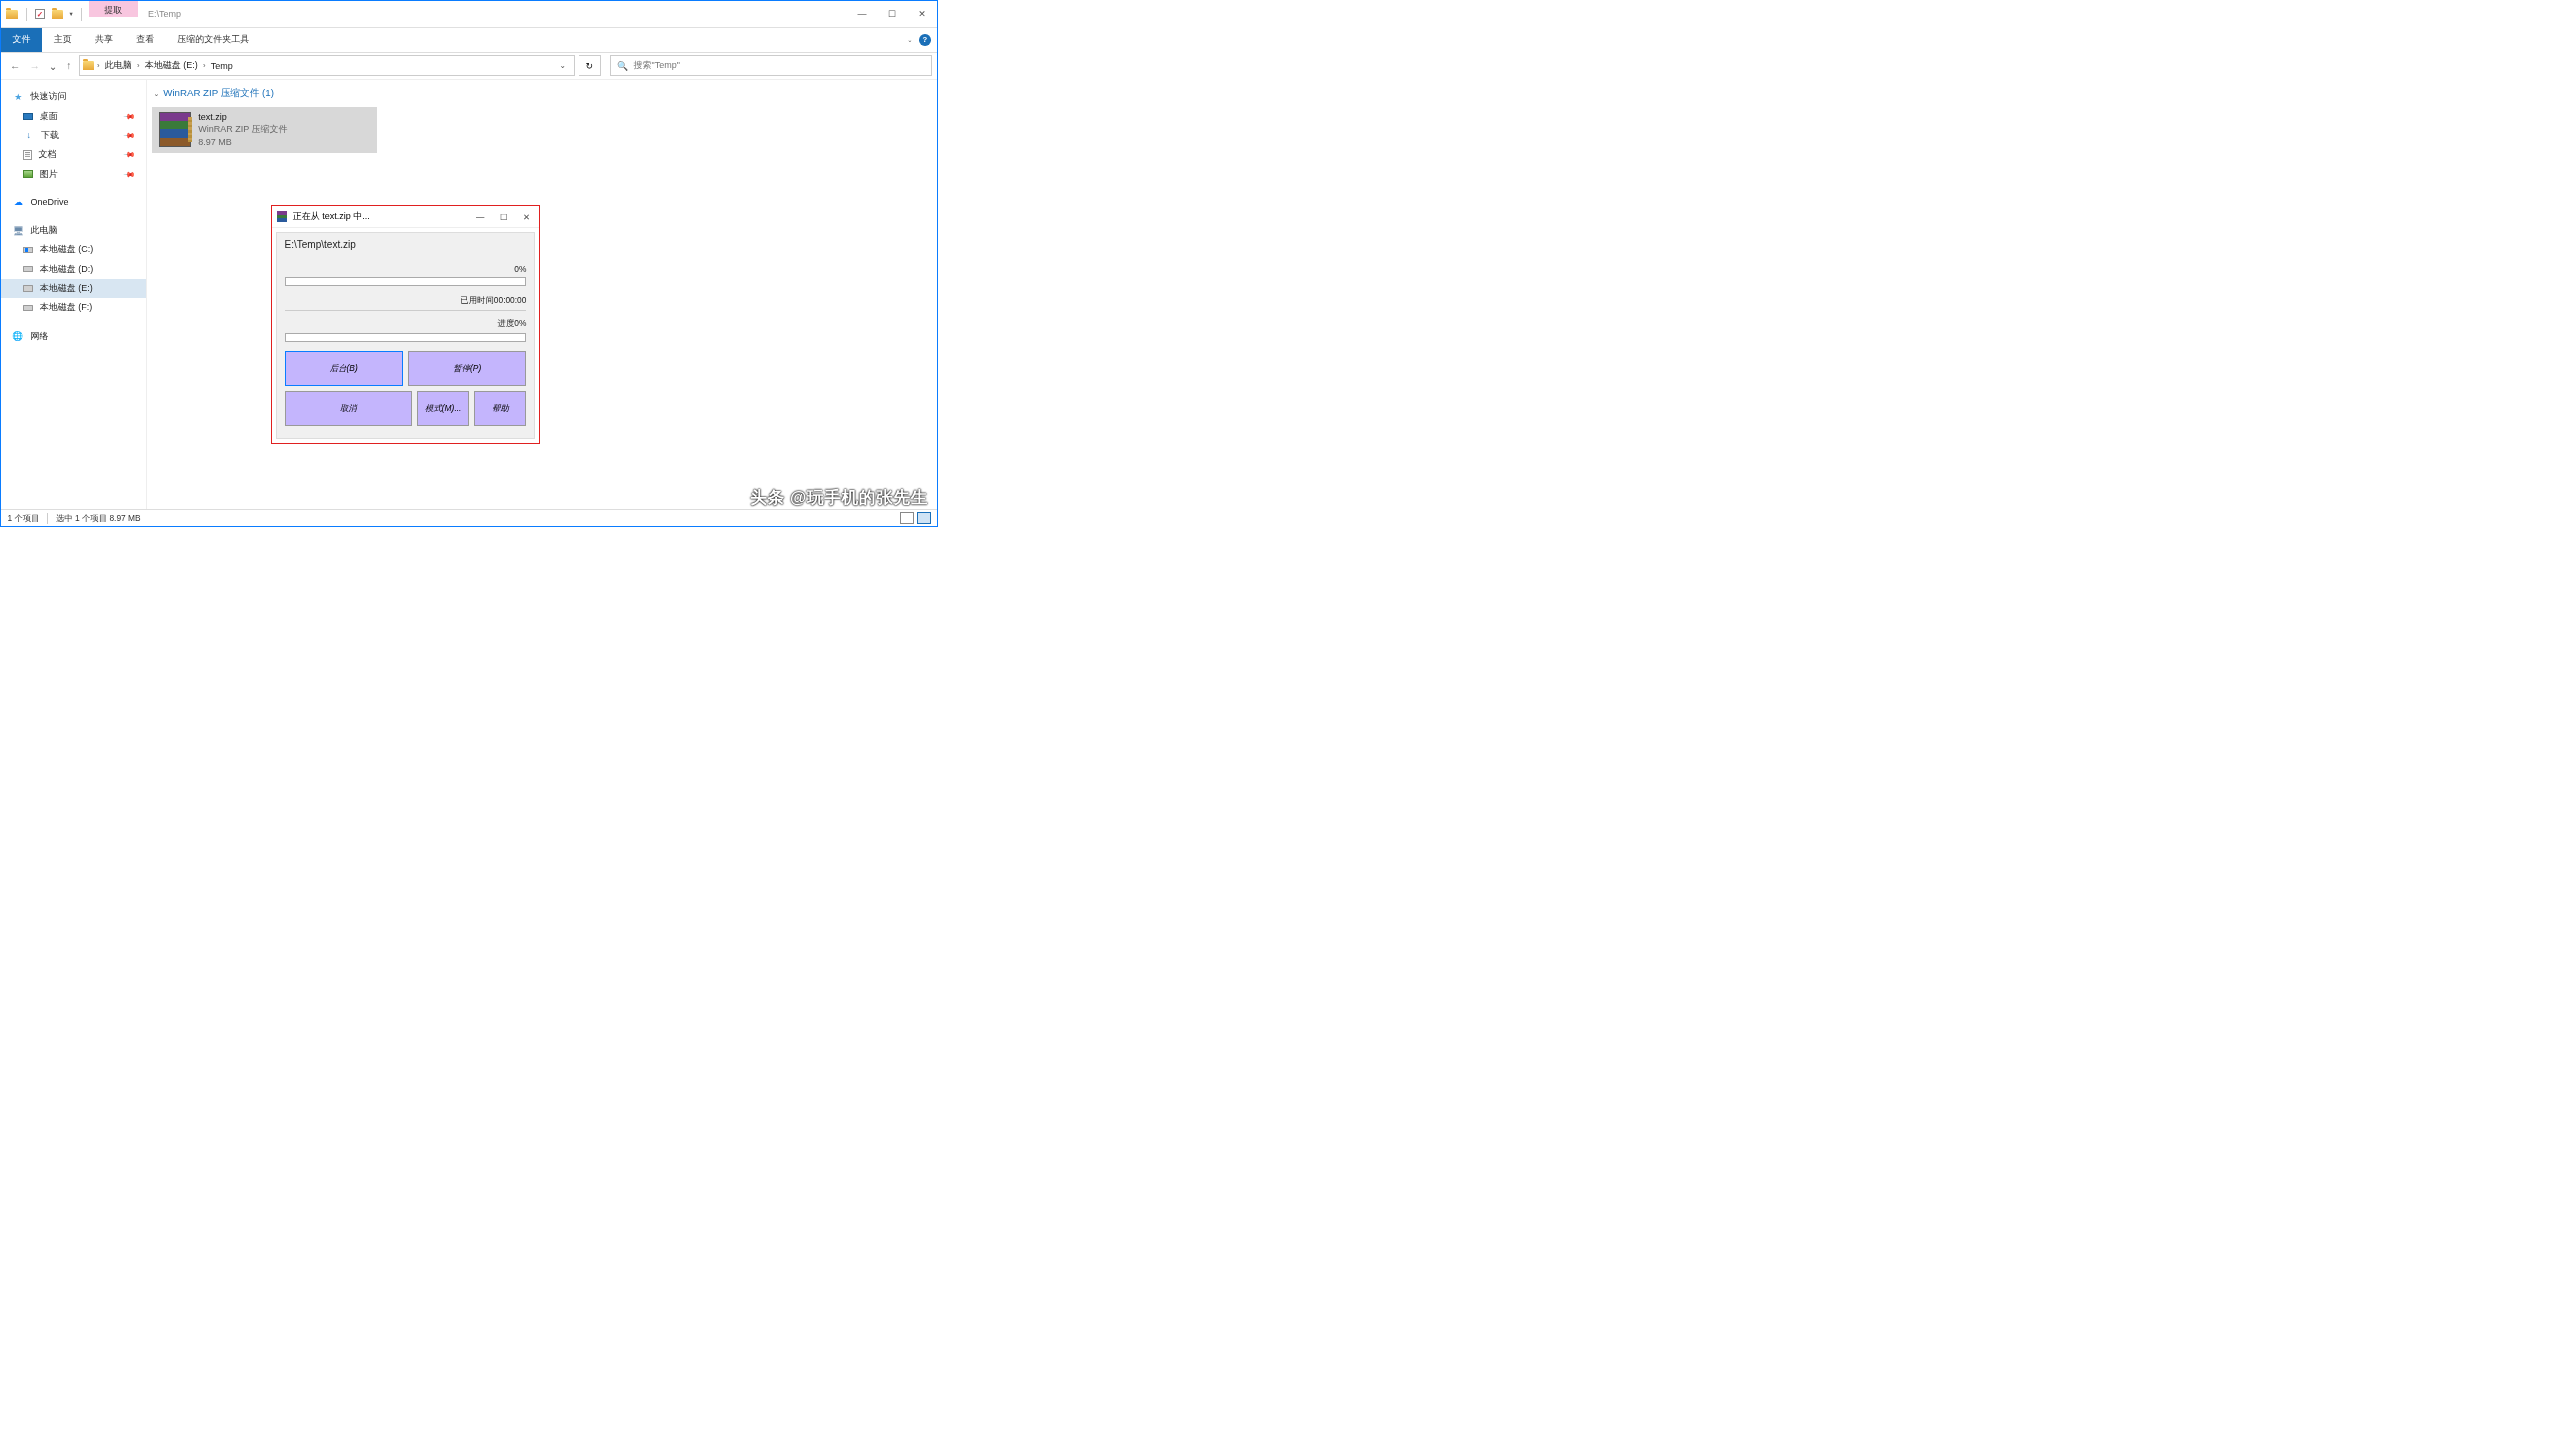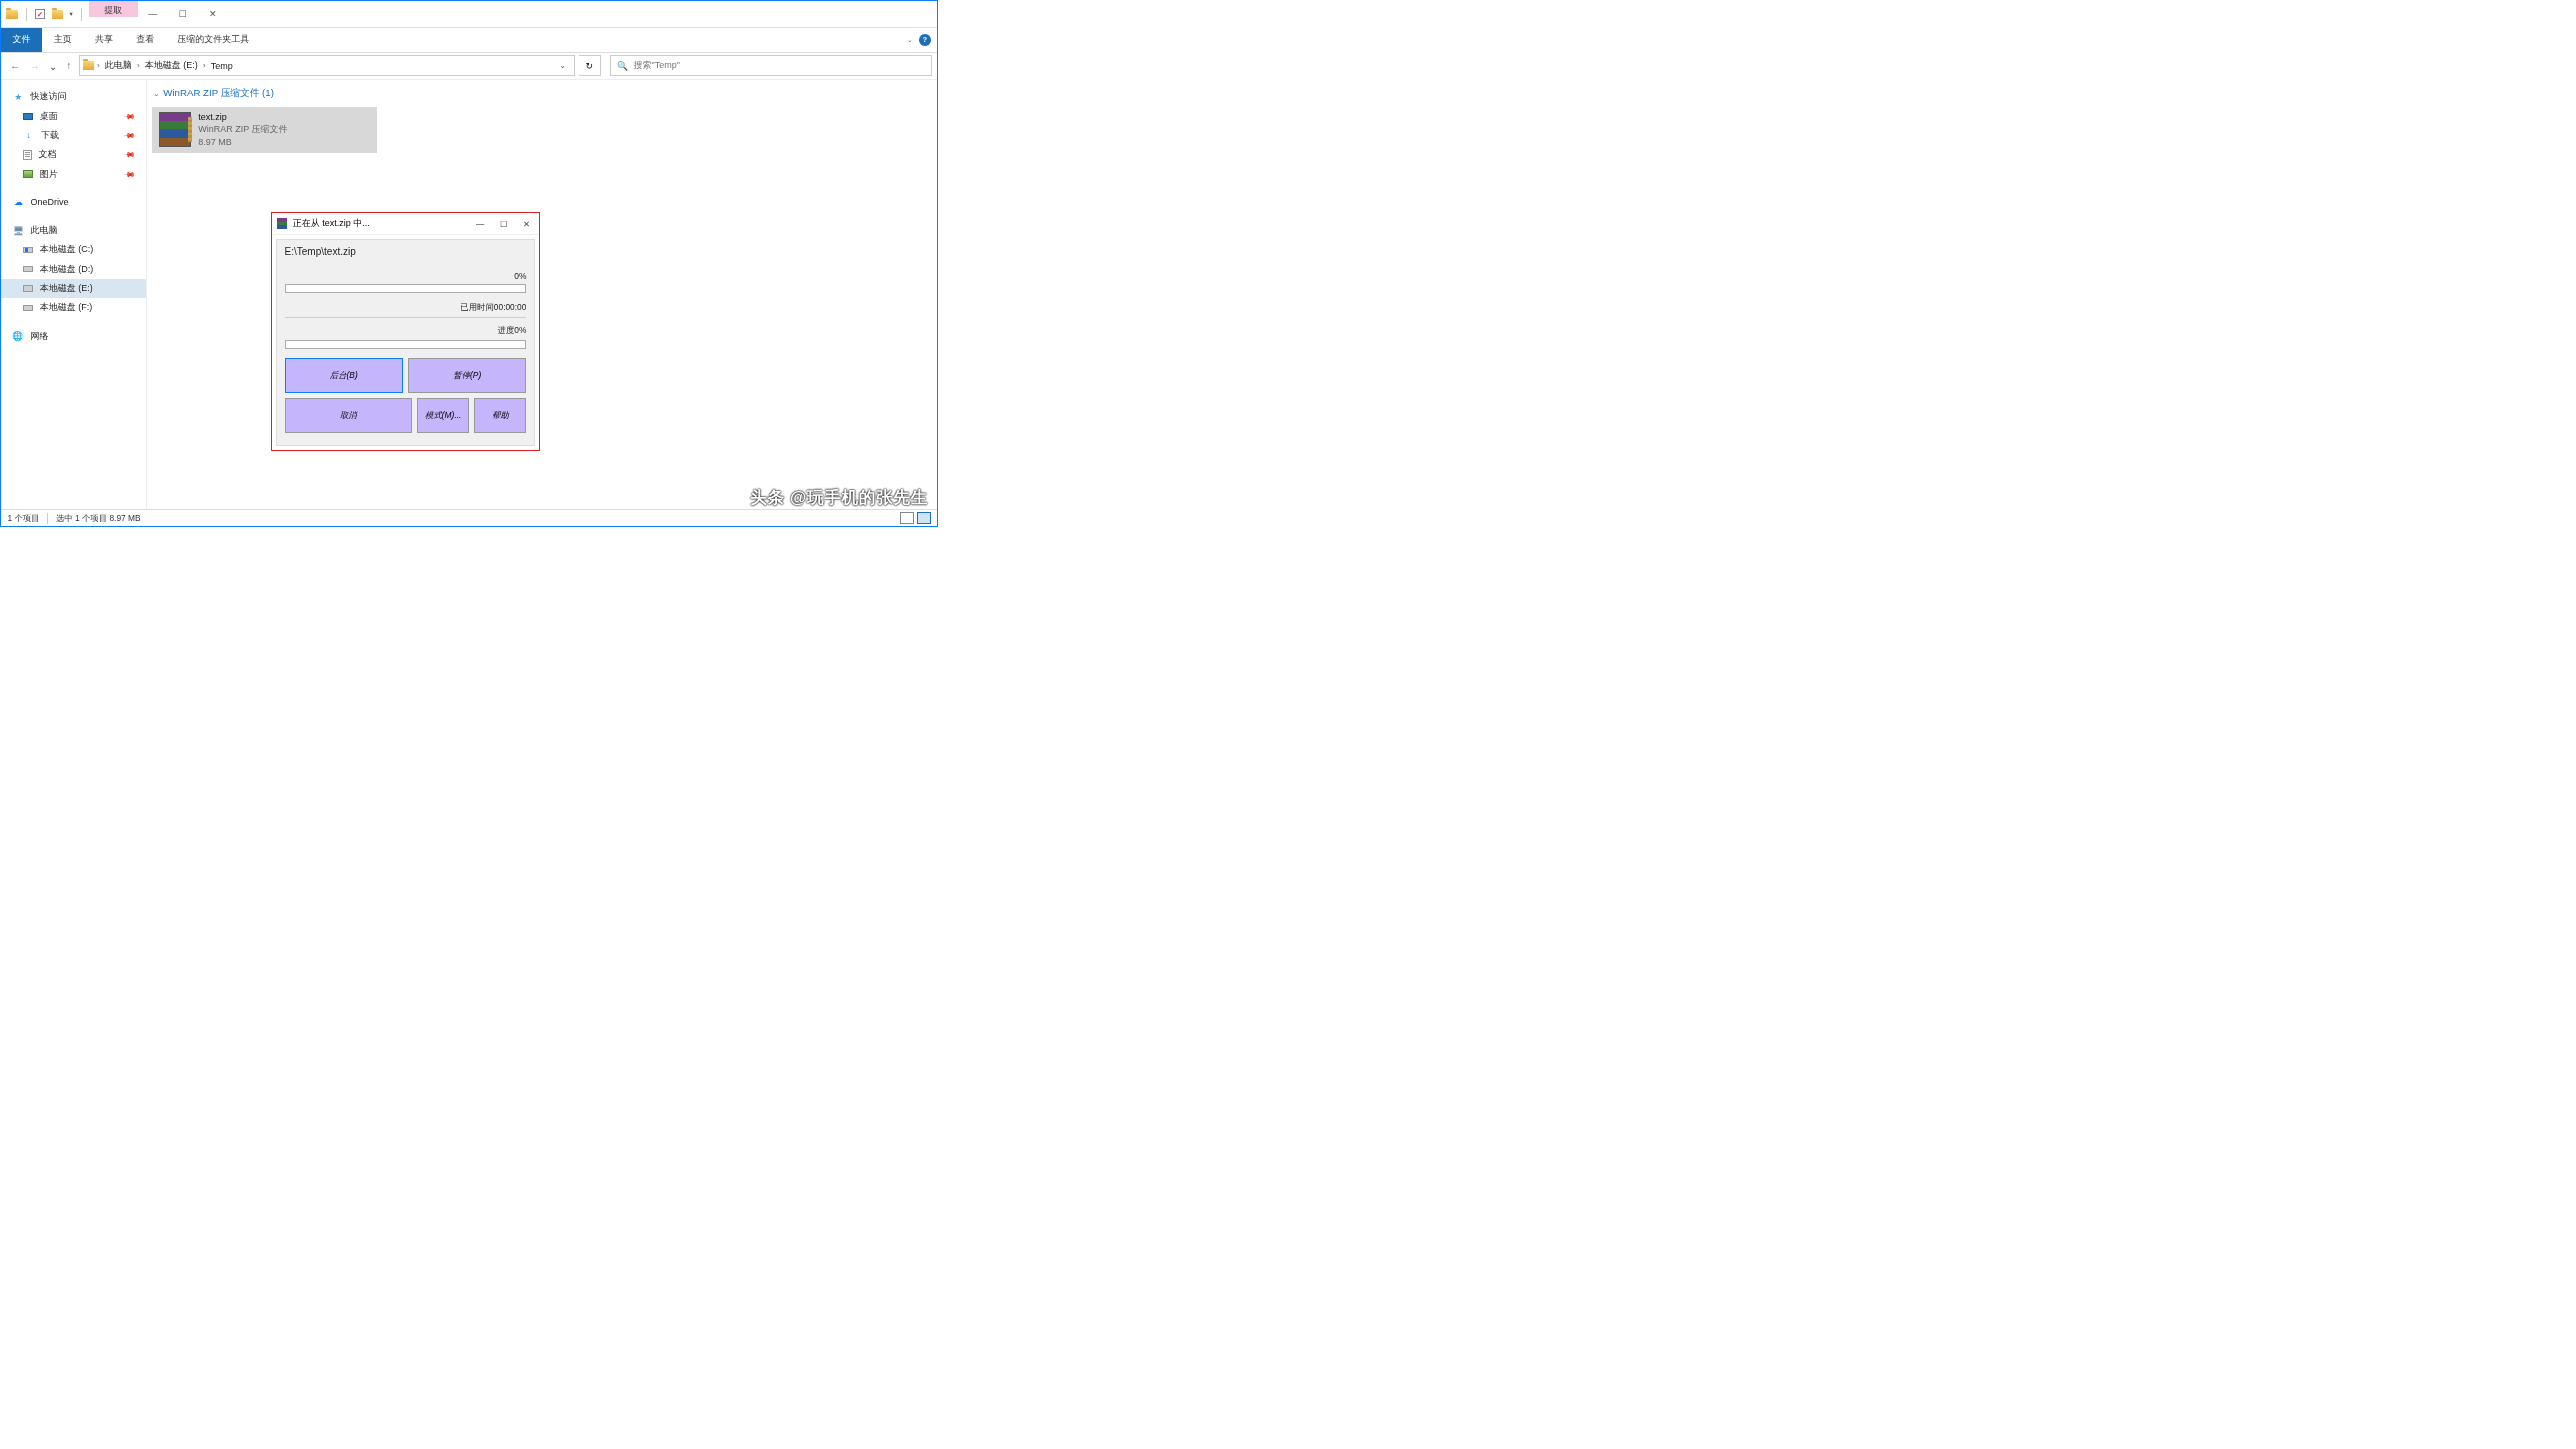--- a/index.html
+++ b/index.html
@@ -68,21 +68,21 @@
   .group-header .chev { font-size: 7px; color: #555; }
   .file-item { display: flex; align-items: center; width: 225px; height: 46px; background: #d8d8d8; padding: 3.9px 6.4px; gap: 7.7px; }
   .rar-icon { width: 32px; height: 35px; background: linear-gradient(to bottom, #7a3a8c 0 25%, #3a7a3a 25% 50%, #2a5a9c 50% 75%, #8c5a2a 75% 100%); border: 0.6px solid #555; position: relative; }
   .rar-icon::after { content: ""; position: absolute; right: -2.6px; top: 3.9px; bottom: 3.9px; width: 3.9px; background: repeating-linear-gradient(#c9a050 0 2.6px, #b8903a 2.6px 5.2px); }
   .file-meta { display: flex; flex-direction: column; gap: 1.3px; font-size: 9px; }
   .file-meta .fname { color: #111; }
   .file-meta .ftype { color: #666; }
   .file-meta .fsize { color: #666; }
   
   
-  .dialog-wrap { position: absolute; left: 270px; top: 211px; width: 269px; border: 1.3px solid #e02020; background: #fff; }
+  .dialog-wrap { position: absolute; left: 270px; top: 204px; width: 269px; border: 1.3px solid #e02020; background: #fff; }
   .dialog-title { height: 22px; display: flex; align-items: center; padding: 0 5.2px; font-size: 9px; border-bottom: 0.6px solid #eee; }
   .dialog-title .rar-mini { width: 10.3px; height: 10.3px; background: linear-gradient(#7a3a8c 0 33%, #3a7a3a 33% 66%, #2a5a9c 66% 100%); margin-right: 5.2px; }
   .dialog-title .dctr { margin-left: auto; display: flex; gap: 15.5px; color: #444; padding-right: 3.9px; }
   .dialog-title .dctr span { font-size: 8.4px; }
   .dialog-body { background: #f0f0f0; border: 0.6px solid #ddd; margin: 3.9px; padding: 6.4px 7.7px; }
   .dialog-body .path { font-size: 10px; color: #222; margin-bottom: 14px; }
   .prog-row { display: flex; justify-content: flex-end; font-size: 8.4px; color: #222; margin-bottom: 2.6px; }
   .prog-bar { height: 9px; border: 0.6px solid #aaa; background: #fff; margin-bottom: 9px; }
   .stat-row { display: flex; justify-content: flex-end; font-size: 8.4px; color: #222; margin-bottom: 3.9px; }
   .section-hr { height: 0.6px; background: #ccc; margin: 1.3px 0 7.7px; }
@@ -107,20 +107,21 @@
 <div class="titlebar">
   <div class="qat">
     <span class="folder-icon"></span>
     <span class="divider-v"></span>
     <span class="check-icon">✓</span>
     <span class="folder-icon"></span>
     <span class="caret-down">▾</span>
     <span class="divider-v"></span>
   </div>
   <div class="tab-contextual">提取</div>
+  <div class="title">E:\Temp</div>
   <div class="win-controls">
     <div class="win-btn">—</div>
     <div class="win-btn">☐</div>
     <div class="win-btn close">✕</div>
   </div>
 </div>
 
 <div class="ribbon-row">
   <div class="ribbon-tab file">文件</div>
   <div class="ribbon-tab">主页</div>

